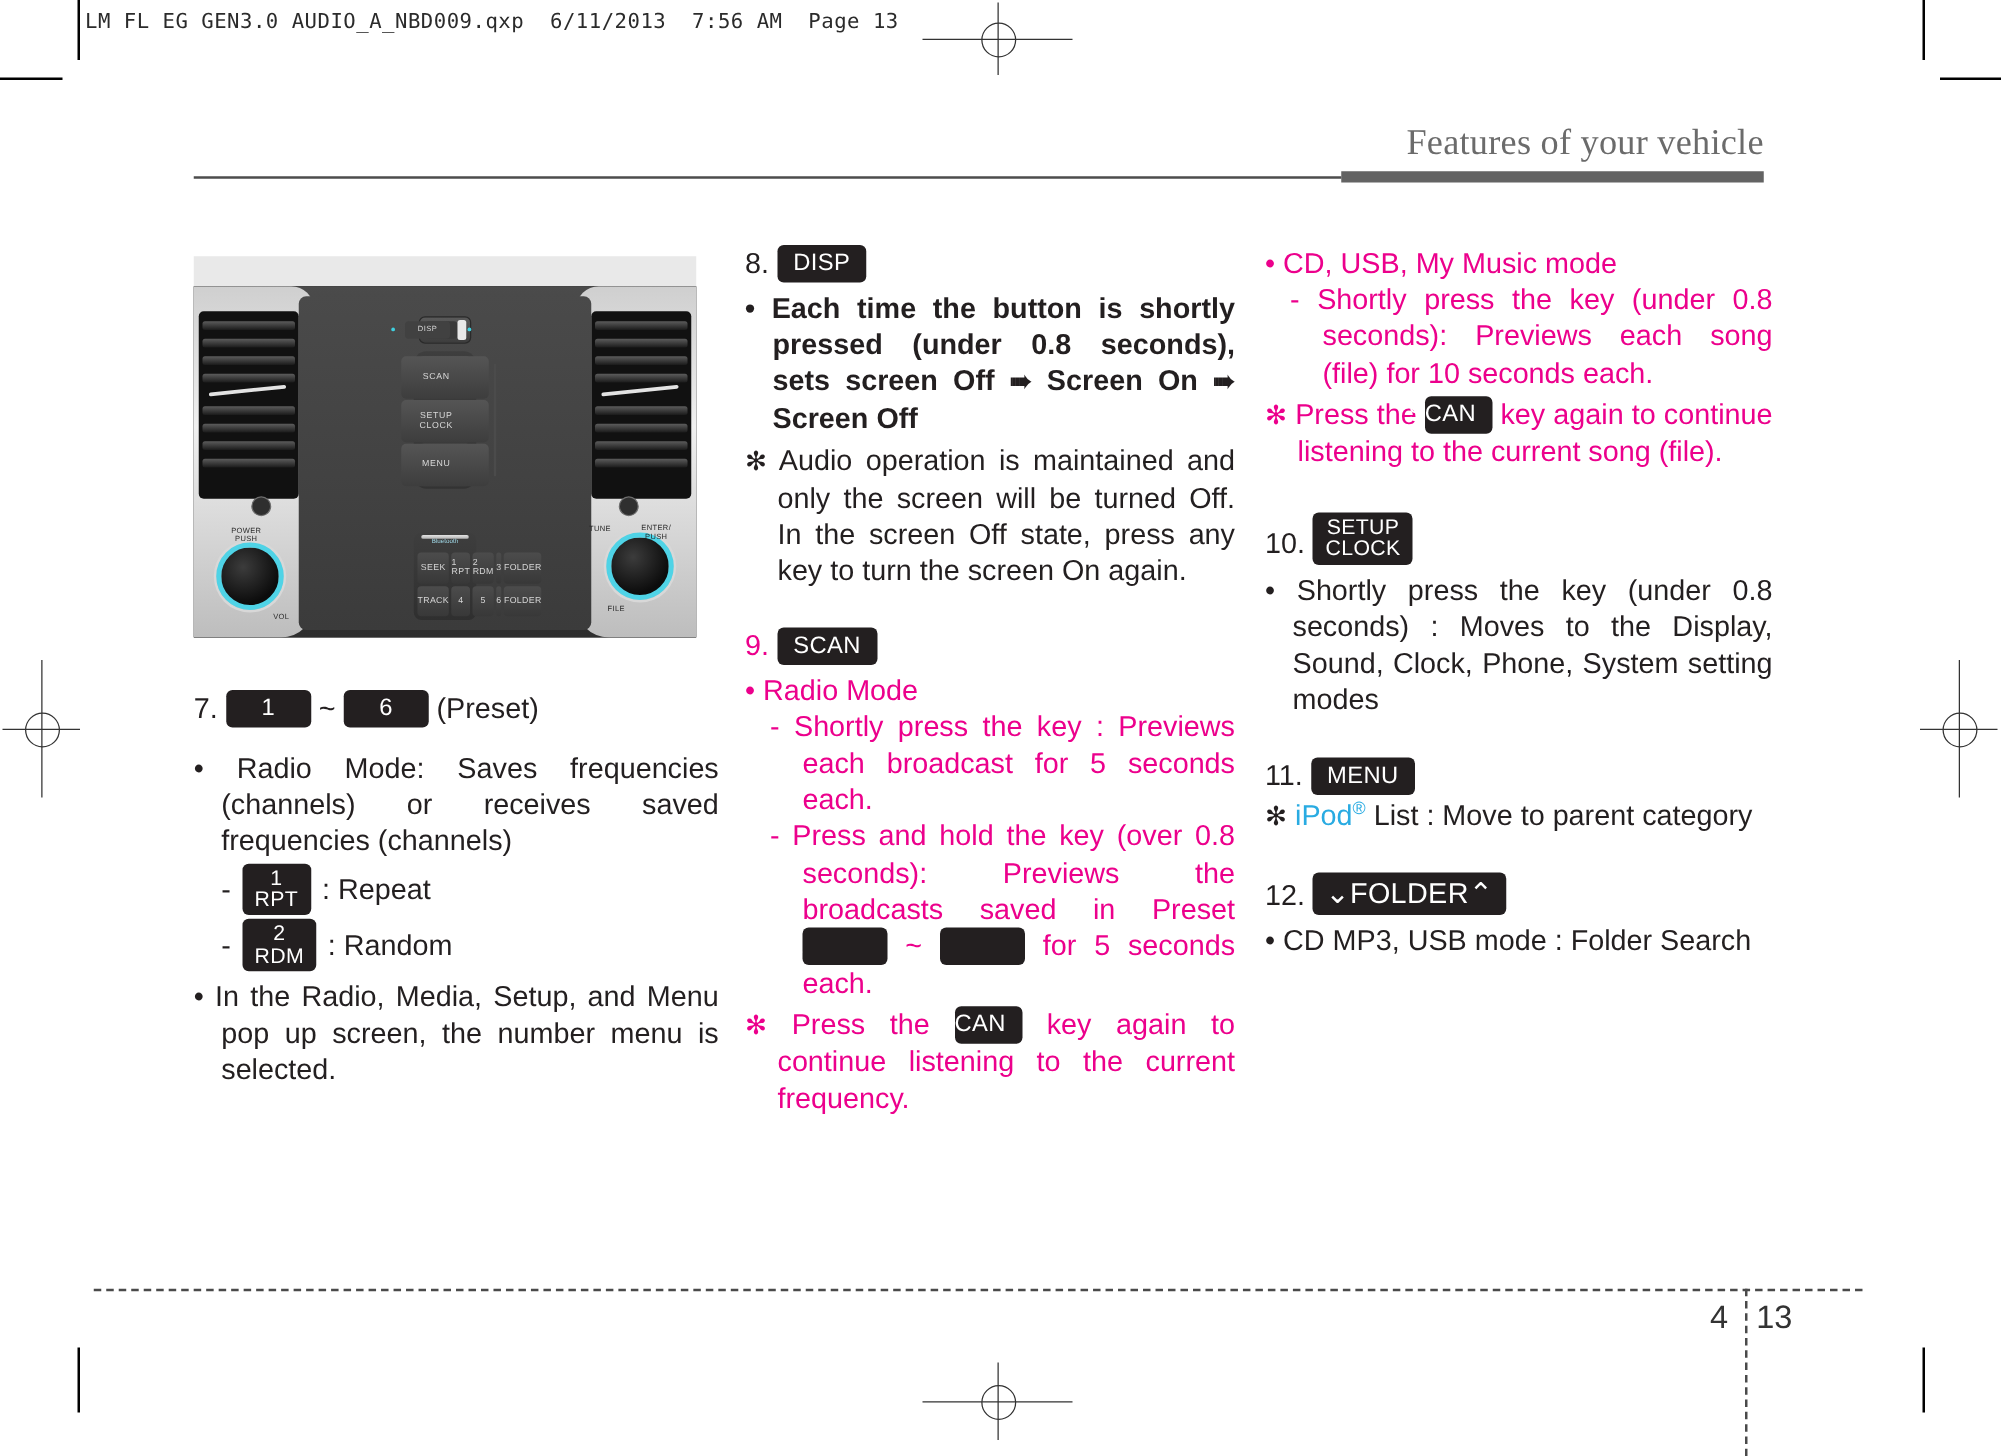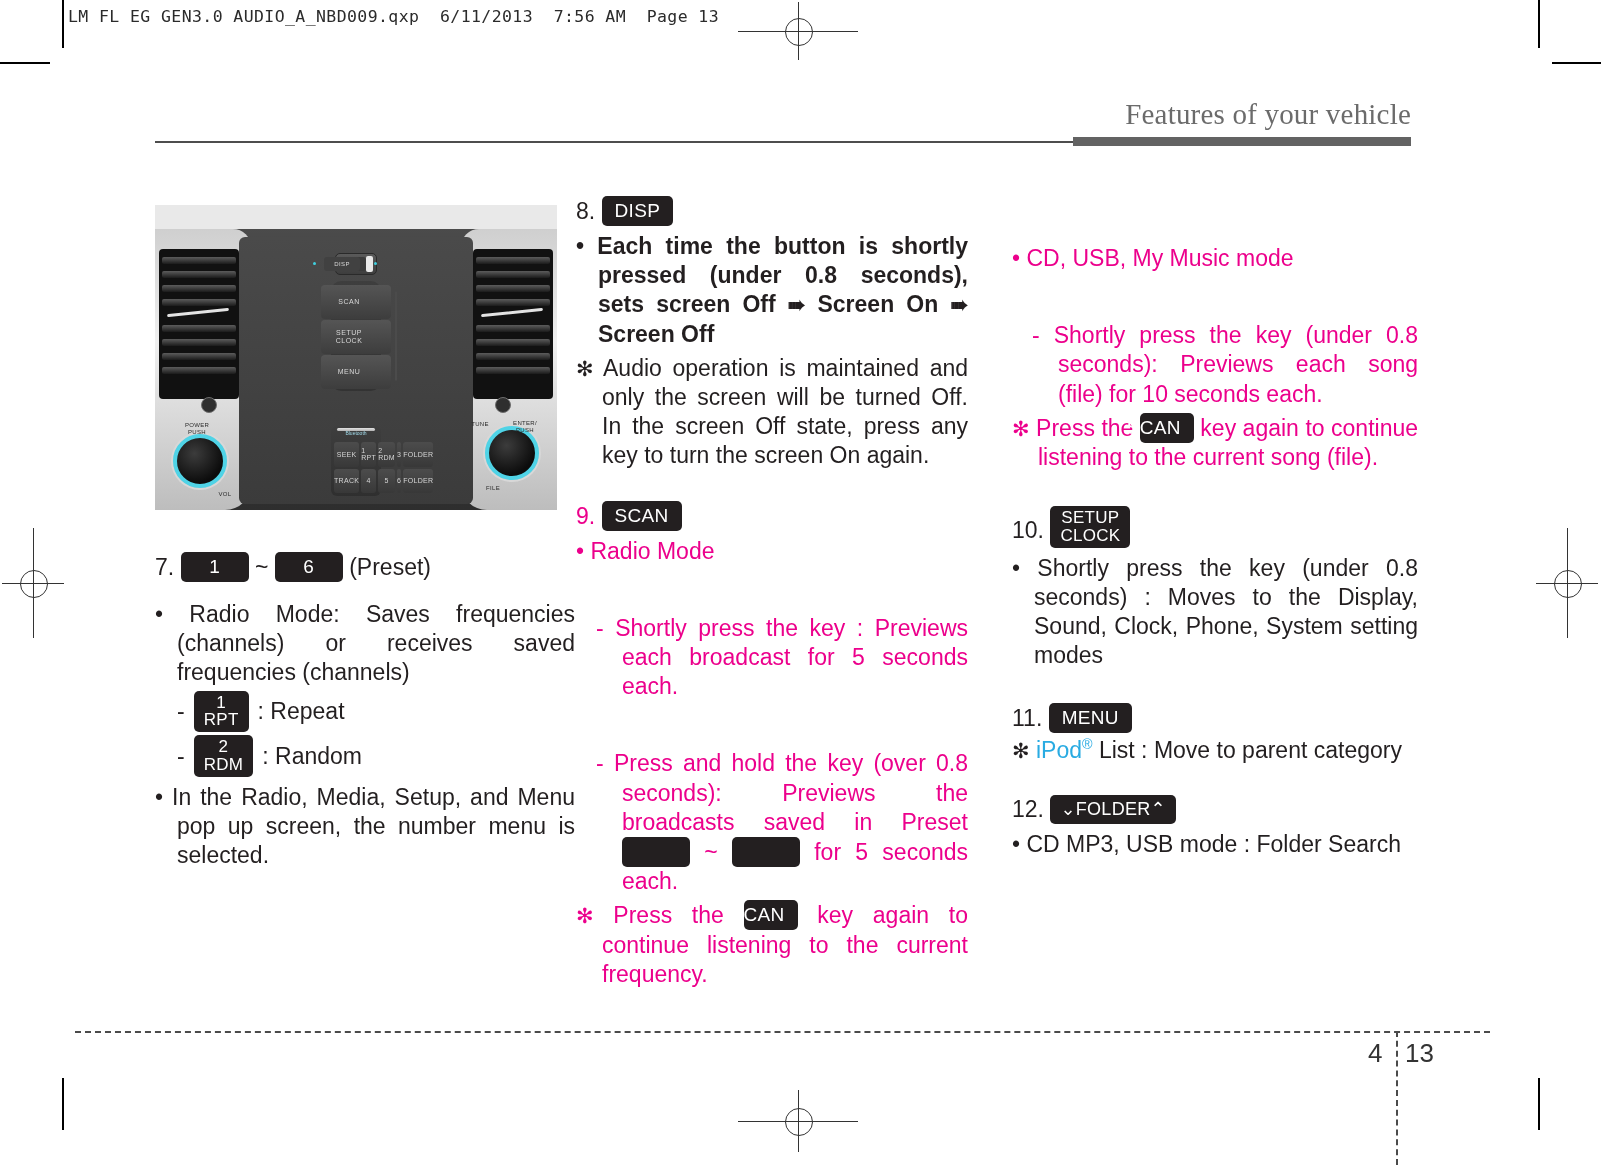--- a/index.html
+++ b/index.html
@@ -38,21 +38,21 @@
   .footdash{position:absolute;left:75px;top:1031px;width:1415px;height:0;
             border-top:2px dashed #4a4a4a;}
   .footnum{position:absolute;top:1038px;font-size:26px;color:#333;}
   .footnum.left{left:1368px;}
   .footnum.right{left:1405px;}
   .footvline{position:absolute;left:1396px;top:1031px;width:0;height:134px;border-left:2px dashed #4a4a4a;}
 
   
   .col{position:absolute;top:196px;width:392px;}
   #col1{left:155px;width:420px;}
-  #col2{left:576px;}
+  #col2{left:596px;}
   #col3{left:1012px;width:406px;}
 
   
   .unit-wrap{position:absolute;left:155px;top:205px;width:402px;height:305px;}
   .unit-topband{position:absolute;left:0;top:0;width:402px;height:24px;background:#e9e9e9;}
   .unit{position:absolute;left:0;top:24px;width:402px;height:281px;background:#000;overflow:hidden;}
   .bezel{position:absolute;left:0;top:0;right:0;bottom:0;
     background:linear-gradient(180deg,#4b4b4b 0%,#3a3a3a 35%,#2e2e2e 100%);}
   .side{position:absolute;top:0;bottom:0;width:96px;
     background:linear-gradient(180deg,#cfcfcf 0%,#f0f0f0 40%,#bdbdbd 100%);}
@@ -96,30 +96,30 @@
     font-size:7px;display:flex;align-items:center;justify-content:center;letter-spacing:.3px;}
   .knob{position:absolute;width:46px;height:46px;border-radius:50%;
     background:radial-gradient(circle at 38% 34%,#3c3c3c,#0c0c0c 70%);
     border:4px solid #4fd3e6;box-shadow:0 0 0 2px #d8d8d8;}
   .knob.l{left:18px;bottom:22px;} .knob.r{right:18px;bottom:30px;}
   .lbl{position:absolute;color:#2a2a2a;font-size:6px;text-align:center;letter-spacing:.3px;line-height:1.15;}
   .circbtn{position:absolute;width:14px;height:14px;border-radius:50%;background:#2f2f2f;border:1px solid #6d6d6d;}
 
   
   .itemnum{font-size:23px;line-height:1.2;}
-  .body{font-size:23px;line-height:1.27;text-align:justify;margin-top:48px;}
+  .body{font-size:23px;line-height:1.27;text-align:justify;}
   .body.j{text-align:justify;text-align-last:left;}
   .pink{color:#ec008c;}
   .cyan{color:#29abe2;}
   .blk{display:inline-block;background:#231f20;color:#fff;border-radius:5px;
        font-size:19px;line-height:1;padding:5px 13px 6px;vertical-align:2px;letter-spacing:.3px;}
   .blk.num{min-width:36px;text-align:center;padding:5px 16px 6px;}
   .blk.two{padding:3px 10px 4px;text-align:center;line-height:1.02;font-size:17px;}
   .blk.two b{display:block;font-weight:normal;}
-  .blk.wide{padding:5px 10px 6px;font-size:18px;}
+  .blk.wide{padding:5px 10px 6px;font-size:23px;}
   .hang{display:block;padding-left:22px;text-indent:-22px;}
   .hang-star{display:block;padding-left:26px;text-indent:-26px;}
   .row{margin-top:18px;}
   .dashrow{display:block;padding-left:52px;text-indent:-30px;}
   .mt2{margin-top:30px;}
   .inlineitem{display:flex;align-items:center;gap:9px;margin:3px 0 3px 22px;font-size:23px;}
   .star{font-size:21px;}
   .arrow{font-size:21px;letter-spacing:0;}
   sup{font-size:.62em;vertical-align:super;}
 </style>

